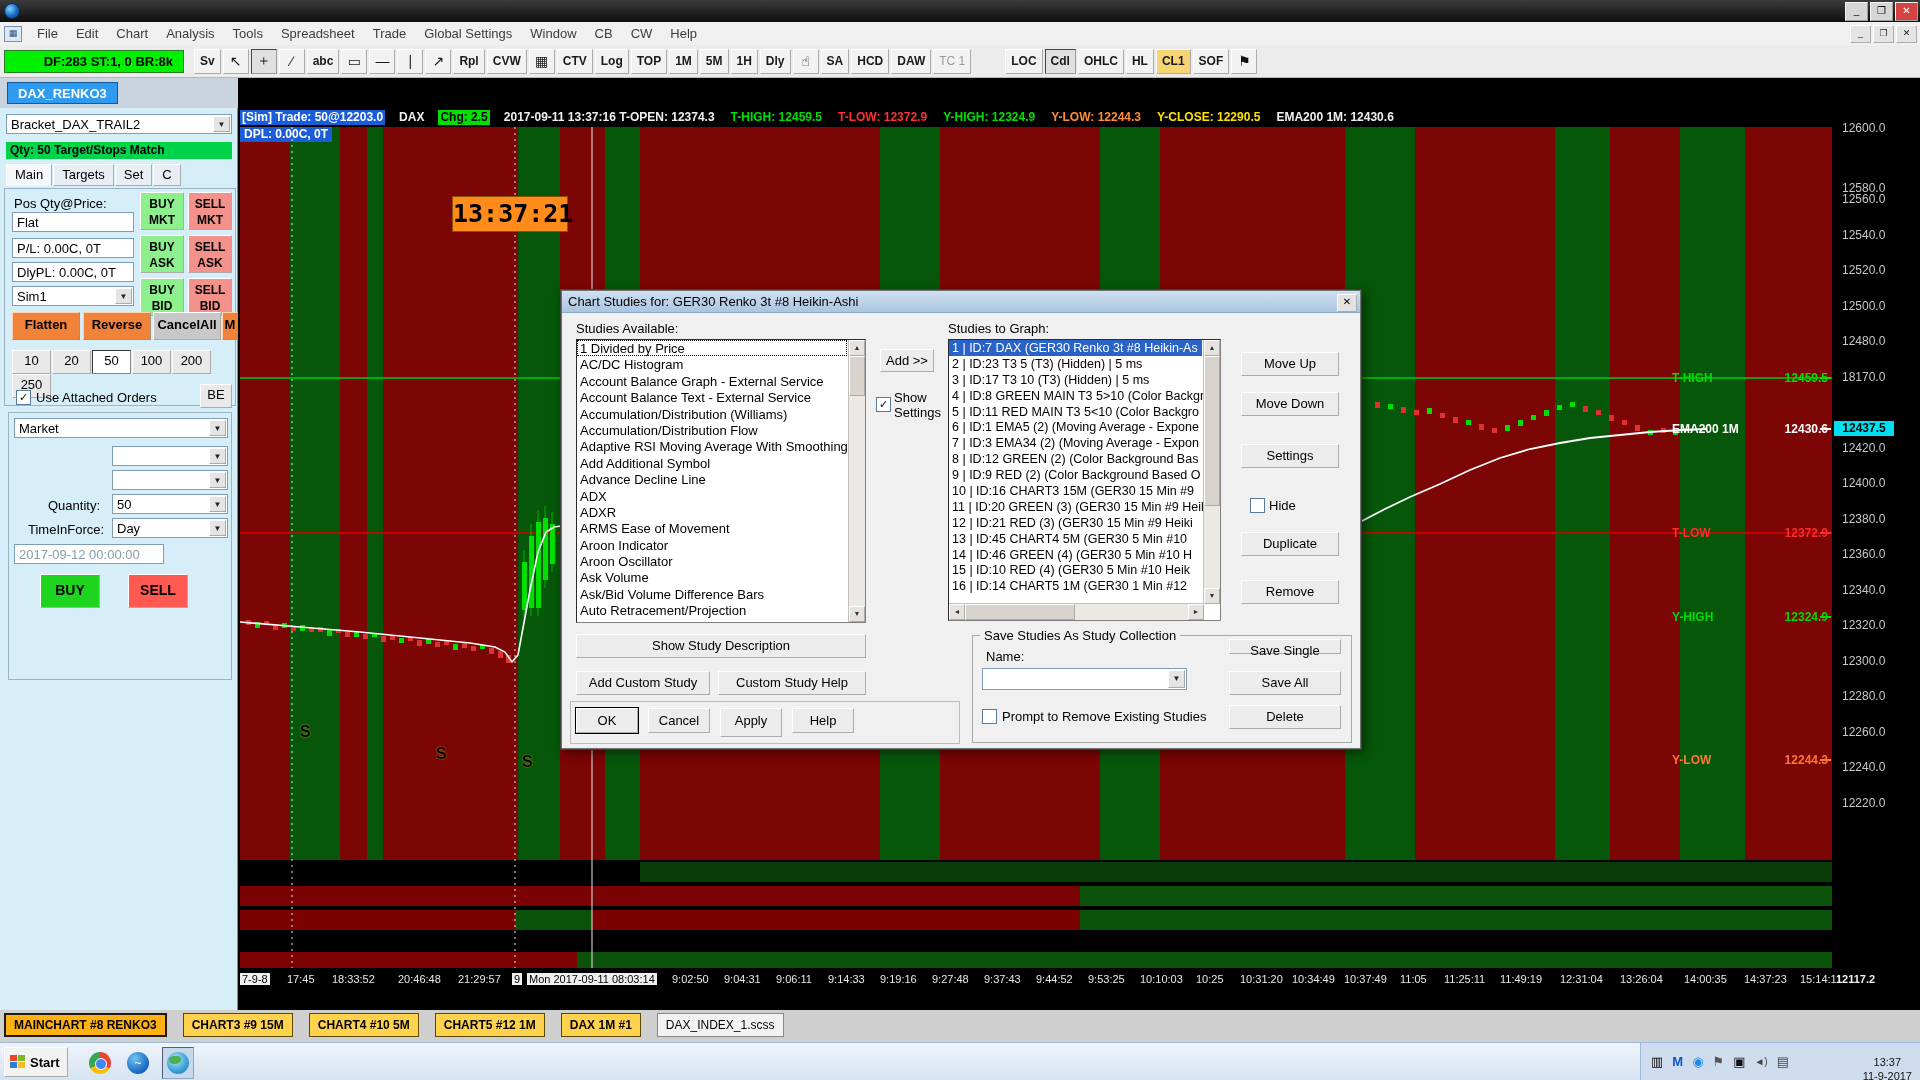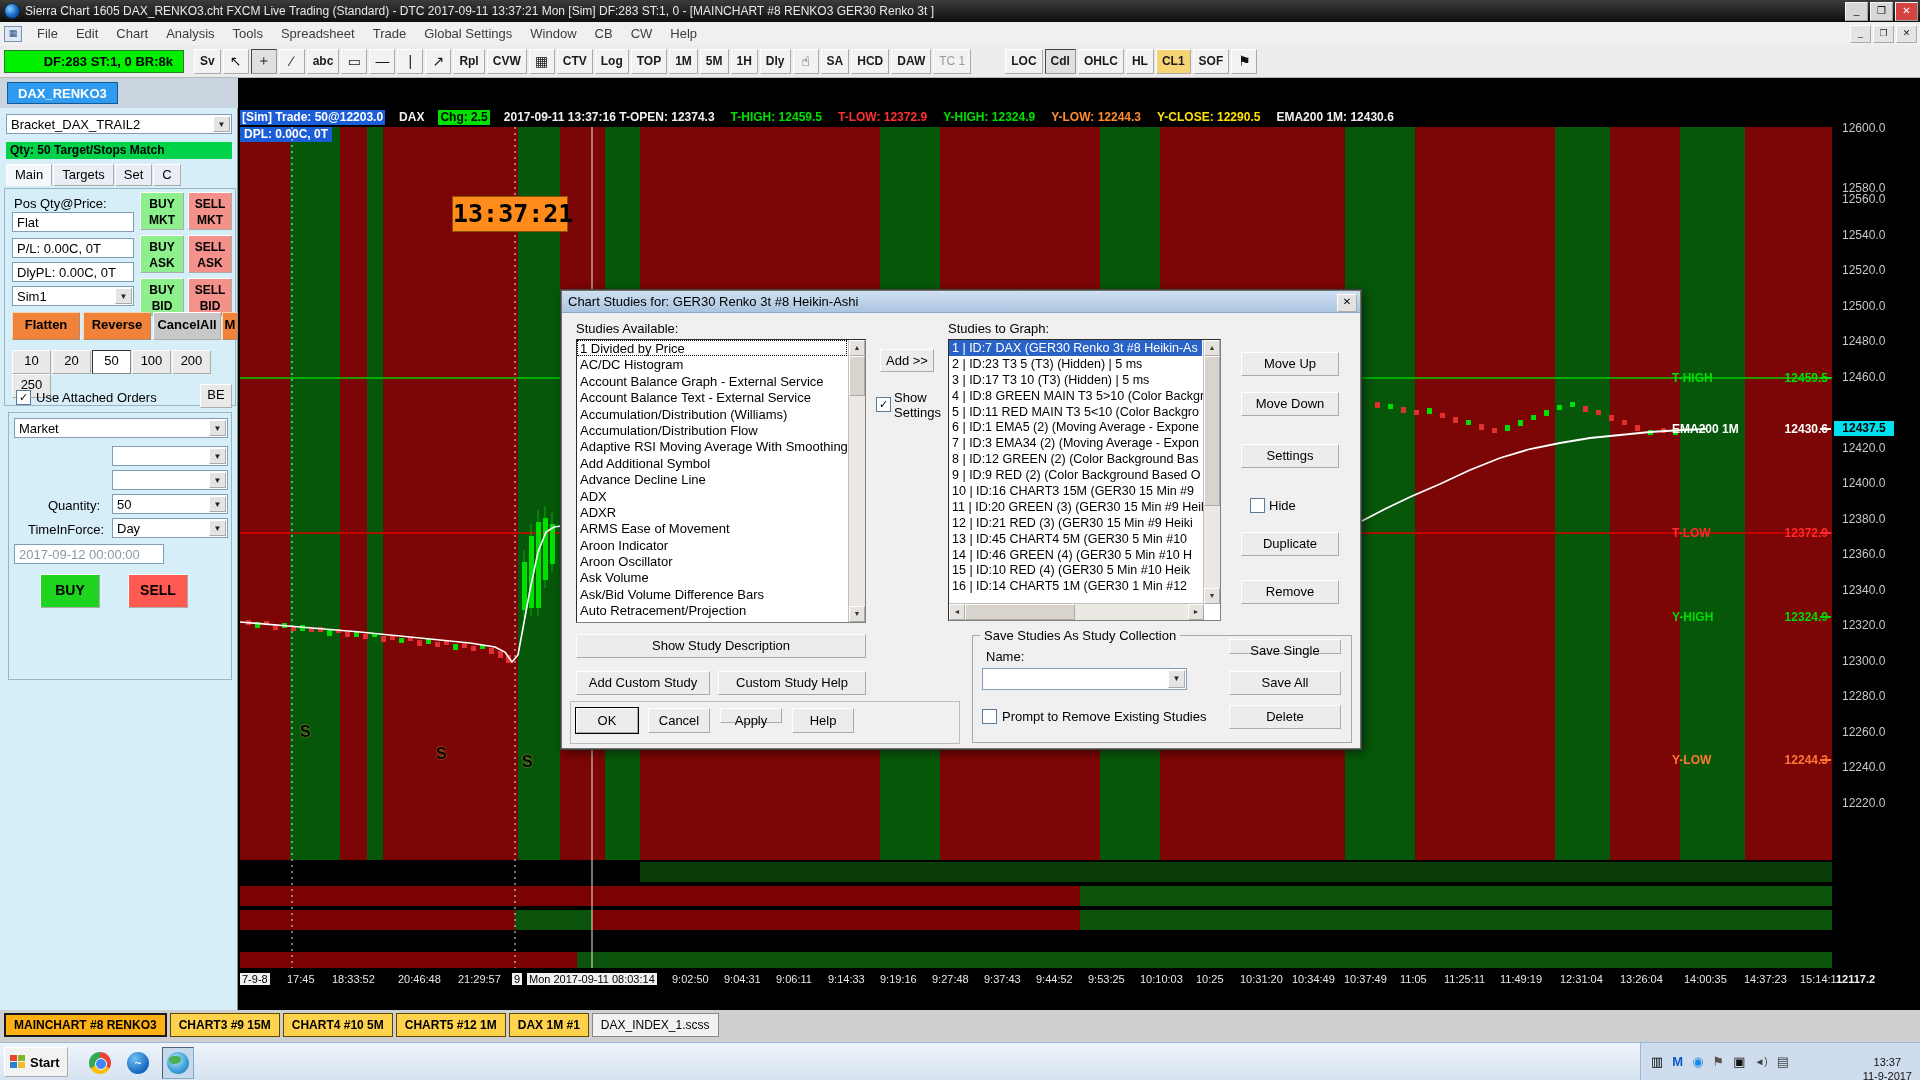--- a/index.html
+++ b/index.html
@@ -113,21 +113,20 @@
   .trayic{font-size:13px;line-height:16px;}
   #clock{position:absolute;right:8px;top:12px;text-align:center;font-size:11px;line-height:14px;color:#111;}
 </style>
 </head>
 <body>
 
 <div id="screen">
 
   <div id="titlebar" class="abs">
     <div id="app-logo"></div>
-    <span>Sierra Chart 1605 DAX_RENKO3.cht  FXCM Live Trading (Standard) - DTC 2017-09-11  13:37:21 Mon [Sim]  DF:283  ST:1, 0 - [MAINCHART #8 RENKO3  GER30  Renko 3t  ]</span>
   </div>
   <div class="wbtns">
     <div class="wbtn">_</div>
     <div class="wbtn">❐</div>
     <div class="wbtn close">✕</div>
   </div>
 
   <div id="menubar" class="abs">
     <div id="menu-doc-icon">▦</div>
     <div style="display:flex">
@@ -448,21 +447,21 @@
     </div>
 
   <div id="scale" class="abs">
       <div class="tick" style="position: absolute; left: 10px; top: 43px;">12600.0</div>
       <div class="tick" style="position: absolute; left: 10px; top: 79px; margin-top: 24px;">12580.0</div>
       <div class="tick" style="position: absolute; left: 10px; top: 114px;">12560.0</div>
       <div class="tick" style="position: absolute; left: 10px; top: 150px;">12540.0</div>
       <div class="tick" style="position: absolute; left: 10px; top: 185px;">12520.0</div>
       <div class="tick" style="position: absolute; left: 10px; top: 221px;">12500.0</div>
       <div class="tick" style="position: absolute; left: 10px; top: 256px;">12480.0</div>
-      <div class="tick" style="position: absolute; left: 10px; top: 292px;">12460.0</div>
+      <div class="tick" style="position: absolute; left: 10px; top: 292px;">18170.0</div>
       <div class="tick" style="position: absolute; left: 10px; top: 363px;">12420.0</div>
       <div class="tick" style="position: absolute; left: 10px; top: 398px;">12400.0</div>
       <div class="tick" style="position: absolute; left: 10px; top: 434px;">12380.0</div>
       <div class="tick" style="position: absolute; left: 10px; top: 469px;">12360.0</div>
       <div class="tick" style="position: absolute; left: 10px; top: 505px;">12340.0</div>
       <div class="tick" style="position: absolute; left: 10px; top: 540px;">12320.0</div>
       <div class="tick" style="position: absolute; left: 10px; top: 576px;">12300.0</div>
       <div class="tick" style="position: absolute; left: 10px; top: 611px;">12280.0</div>
       <div class="tick" style="position: absolute; left: 10px; top: 647px;">12260.0</div>
       <div class="tick" style="position: absolute; left: 10px; top: 682px;">12240.0</div>
@@ -598,38 +597,38 @@
     <div class="dbtn" style="left:679px;top:241px;width:98px;height:24px;line-height:22px">Duplicate</div>
     <div class="dbtn" style="left:679px;top:289px;width:98px;height:24px;line-height:22px">Remove</div>
 
     <div class="dbtn" style="left:14px;top:343px;width:290px;height:24px;line-height:22px">Show Study Description</div>
     <div class="dbtn" style="left:14px;top:380px;width:134px;height:24px;line-height:22px">Add Custom Study</div>
     <div class="dbtn" style="left:156px;top:380px;width:148px;height:24px;line-height:22px">Custom Study Help</div>
 
     <div id="okframe"></div>
     <div class="dbtn default" style="left:14px;top:417px;width:62px;height:25px;line-height:23px">OK</div>
     <div class="dbtn" style="left:86px;top:417px;width:62px;height:25px;line-height:23px">Cancel</div>
-    <div class="dbtn" style="left:158px;top:417px;width:62px;height:15px;line-height:23px">Apply</div>
+    <div class="dbtn" style="left:158px;top:417px;width:62px;height:29px;line-height:23px">Apply</div>
     <div class="dbtn" style="left:230px;top:417px;width:62px;height:25px;line-height:23px">Help</div>
 
     <div id="savegroup"></div>
     <div id="savegroup-label">Save Studies As Study Collection</div>
     <div class="dlg-label" style="left:424px;top:358px">Name:</div>
     <div class="combo" style="left:420px;top:377px;width:205px;height:22px">
       <span class="arrow">▼</span>
     </div>
     <div class="dbtn" style="left:667px;top:348px;width:112px;height:15px;line-height:22px">Save Single</div>
     <div class="dbtn" style="left:667px;top:380px;width:112px;height:24px;line-height:22px">Save All</div>
     <div class="dbtn" style="left:667px;top:414px;width:112px;height:24px;line-height:22px">Delete</div>
     <div class="cb" style="left:420px;top:418px;position:absolute;background:#fff"></div>
     <div class="dlg-label" style="left:440px;top:418px">Prompt to Remove Existing Studies</div>
   </div>
 
   <div id="tabbar" class="abs">
-    <div style="display:flex;gap:3px">
+    <div style="display:flex;gap:16px">
 
     <div class="ctab active"><span>MAINCHART #8 RENKO3</span></div>
         <div class="ctab"><span>CHART3 #9 15M</span></div>
         <div class="ctab"><span>CHART4 #10 5M</span></div>
         <div class="ctab"><span>CHART5 #12 1M</span></div>
         <div class="ctab"><span>DAX 1M #1</span></div>
         <div class="ctab plain"><span>DAX_INDEX_1.scss</span></div>
       </div>
   </div>
 

